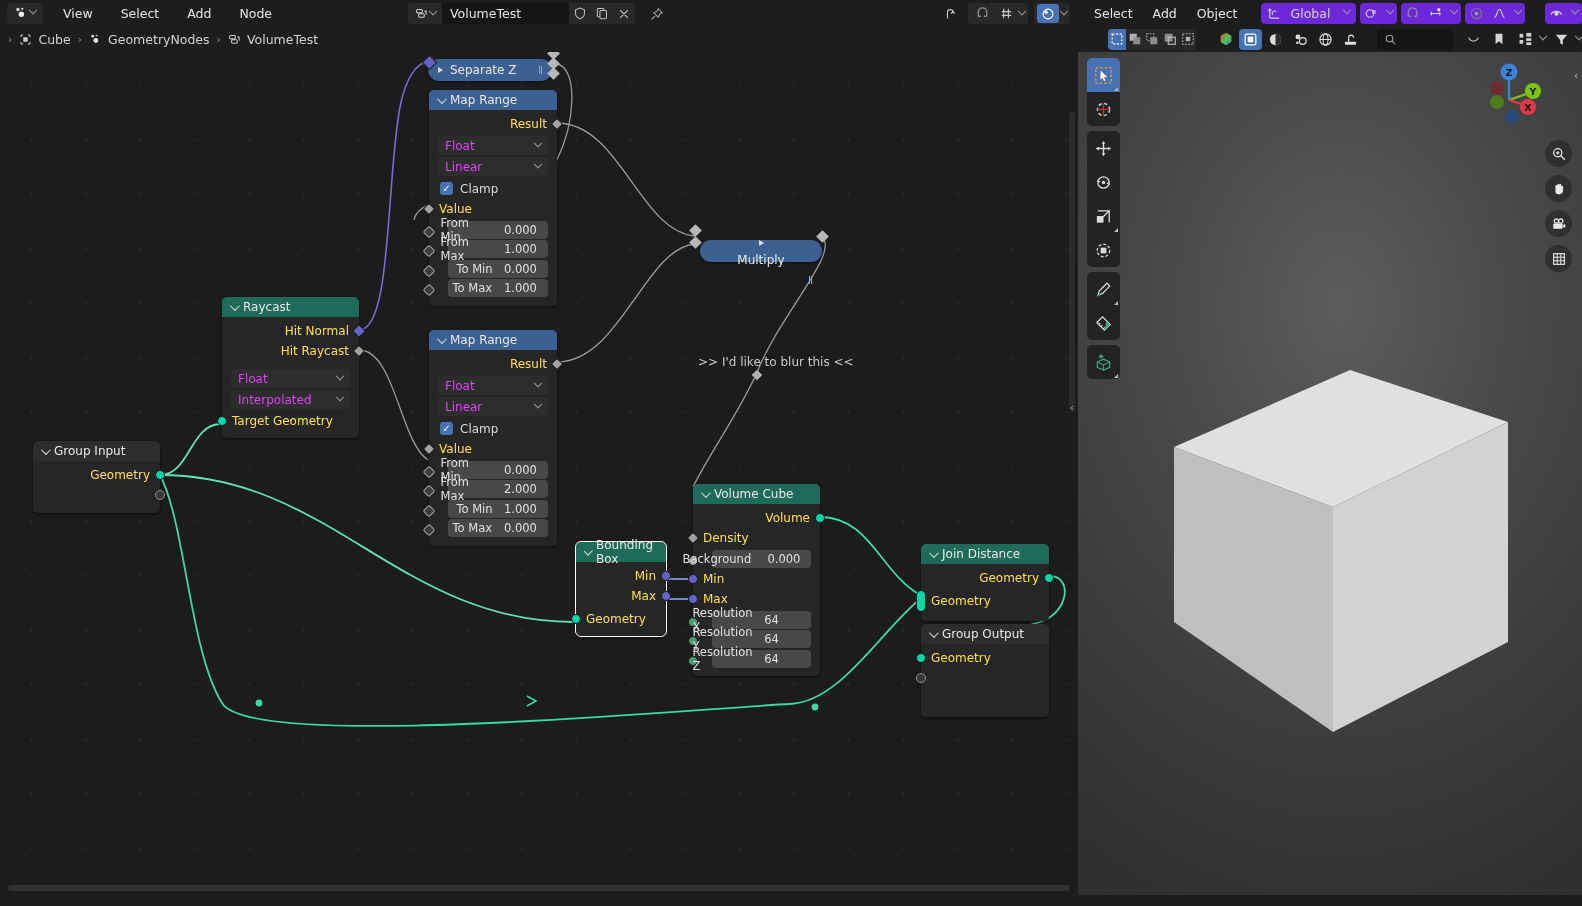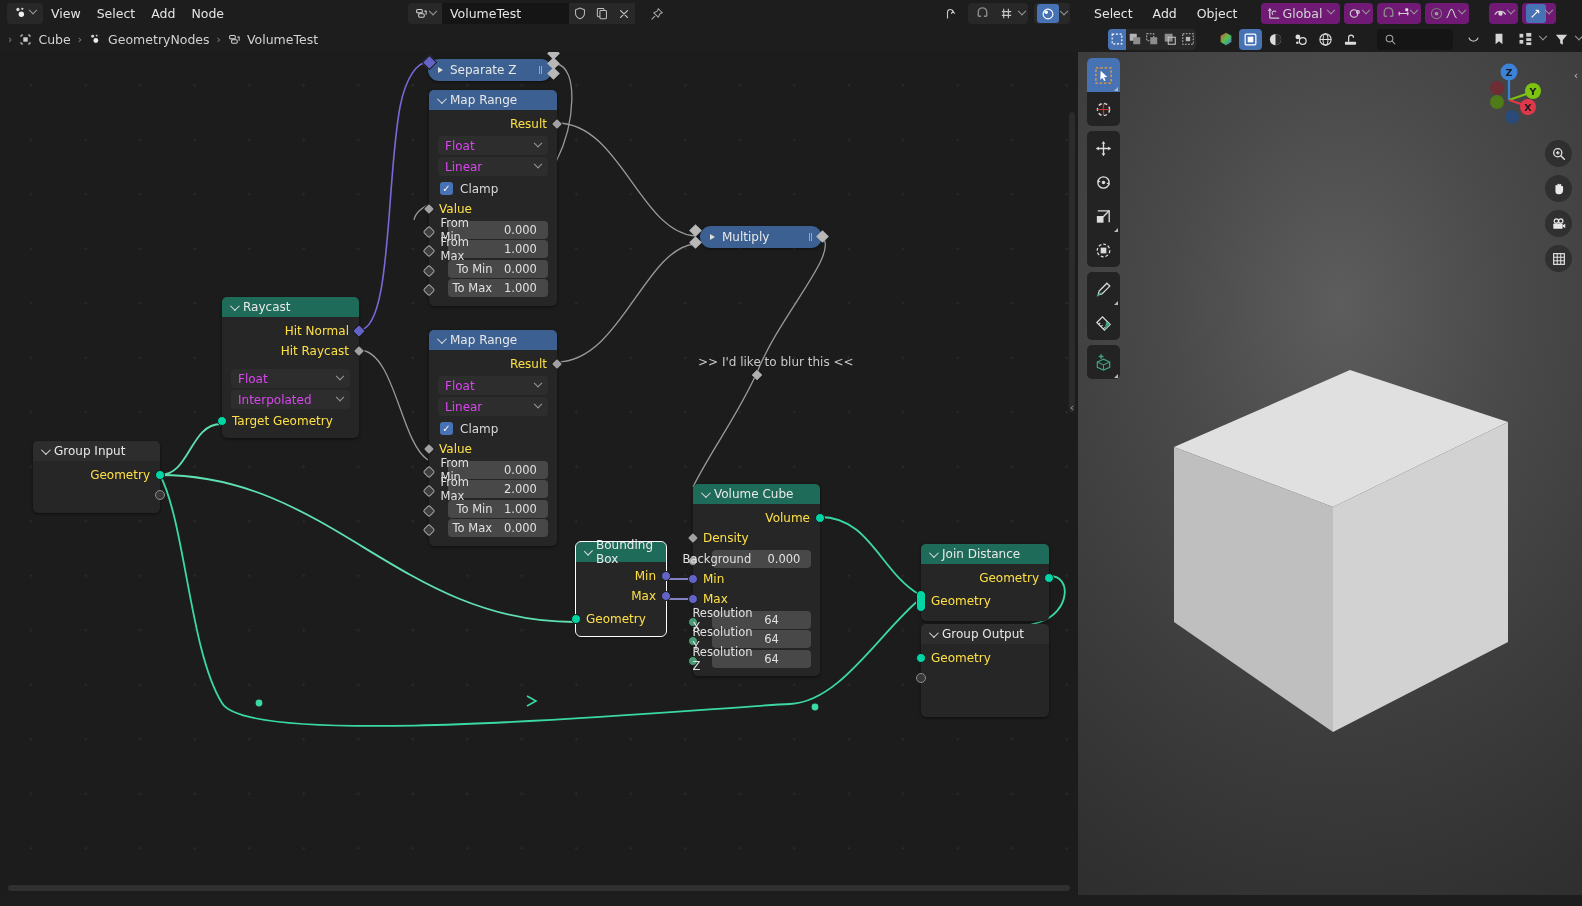--- a/index.html
+++ b/index.html
@@ -18,20 +18,21 @@
     background: #1d1d1d;
   }
   .ne-header {
     position: absolute; left: 0; top: 0; width: 1078px; height: 26px;
     background: #1d1d1d; display: flex; align-items: center; gap: 0px;
   }
   .hdr-btn {
     height: 20px; display: flex; align-items: center; gap: 4px;
     padding: 0 8px; color: #e5e5e5; font-size: 12.5px; border-radius: 3px;
     white-space: nowrap;
+    margin-left: 12px;
   }
   .editor-type-btn {
     margin-left: 7px; height: 21px; width: 36px; background: #282828;
     border-radius: 4px; display: flex; align-items: center; justify-content: center;
     gap: 2px;
   }
   .chev { width: 7px; height: 7px; border-right: 1.6px solid #9a9a9a;
           border-bottom: 1.6px solid #9a9a9a; transform: rotate(45deg) translate(-2px,-2px);
           display: inline-block; }
   .chev.sm { width: 6px; height: 6px; border-width: 1.4px; }
@@ -173,22 +174,22 @@
     background: #1d1d1d;
   }
   .vp-hdr-row {
     height: 26px; display: flex; align-items: center; padding-left: 8px; gap: 4px;
     background: #1d1d1d;
   }
   .vp-hdr-row2 { height: 26px; display:flex; align-items:center; padding-left:30px; gap:5px;
     background:#1d1d1d; }
   .vp-menu { color: #e5e5e5; font-size: 12.5px; padding: 0 8px; height: 20px;
     display: flex; align-items: center; }
-  .vp-grp { height: 21px; background: #701a75; border-radius: 4px;
-    display: flex; align-items: center; padding: 0 4px; gap: 0; color: #d2d2d2;
+  .vp-grp { height: 21px; background: #6d28d9; border-radius: 4px;
+    display: flex; align-items: center; padding: 0 4px; gap: 8px; color: #d2d2d2;
     font-size: 12.5px; }
   .seg { height: 21px; background: #282828; border-radius: 4px; display: flex;
     align-items: center; overflow: hidden; }
   .seg .sg { width: 23px; height: 21px; display: flex; align-items: center;
     justify-content: center; color: #c3c3c3; }
   .seg .sg.on { background: #4772b3; color: #fff; }
   .vp-search { width: 97px; height: 21px; background: #151515; border-radius: 4px;
     display: flex; align-items: center; padding-left: 7px; color: #8c8c8c; }
 
   .vp-canvas {
@@ -502,21 +503,21 @@
           <div class="numwrap">
             <span class="sock diamdot" style="left:0;top:11px;"></span>
             <div class="num">
               <span class="lbl">To Max</span>
               <span class="val">0.000</span>
             </div>
           </div>
         </div>
       </div>
 
-      <div class="node-collapsed" style="left:700px; top:174px; width:122px;">
+      <div class="node-collapsed" style="left:700px; top:188px; width:122px;flex-direction:column;">
         <span class="tri"></span>
         <span>Multiply</span>
         <span class="pause">ll</span>
       </div>
       <div style="position:absolute; left:691px; top:174px; width:9px; height:9px; background:#b8b8b8; transform:rotate(45deg);"></div>
       <div style="position:absolute; left:691px; top:186px; width:9px; height:9px; background:#b8b8b8; transform:rotate(45deg);"></div>
       <div style="position:absolute; left:818px; top:180px; width:9px; height:9px; background:#b8b8b8; transform:rotate(45deg);"></div>
 
       <div class="annot" style="left:698px; top:303px;">&gt;&gt; I'd like to blur this &lt;&lt;</div>
 

